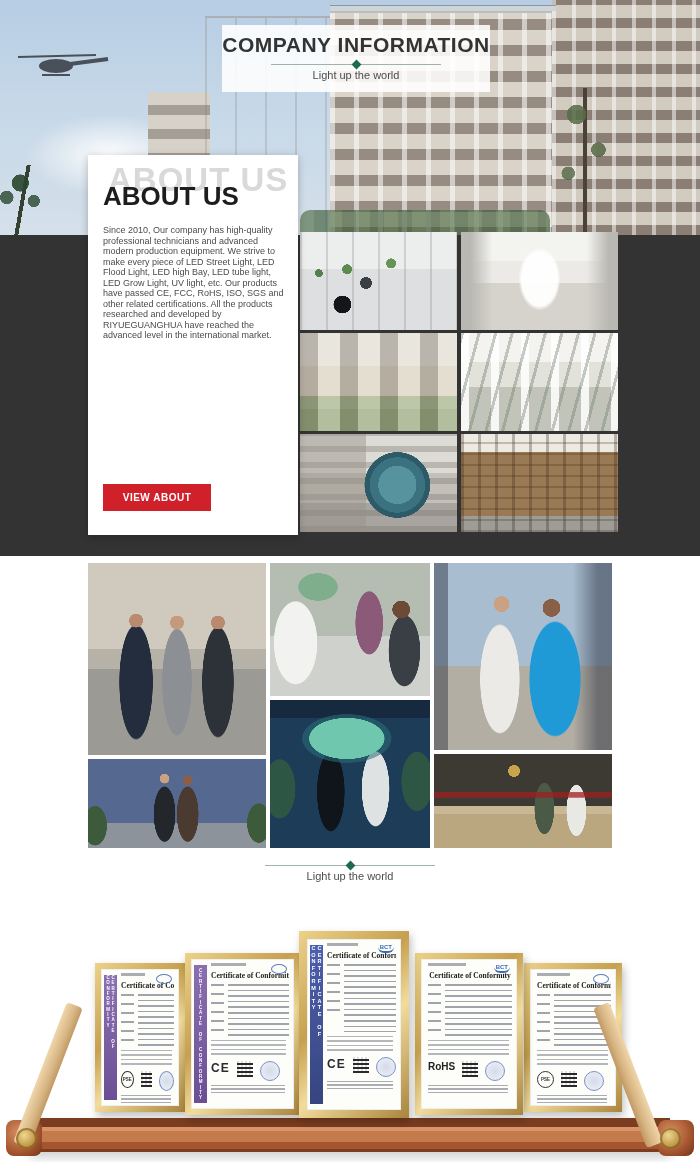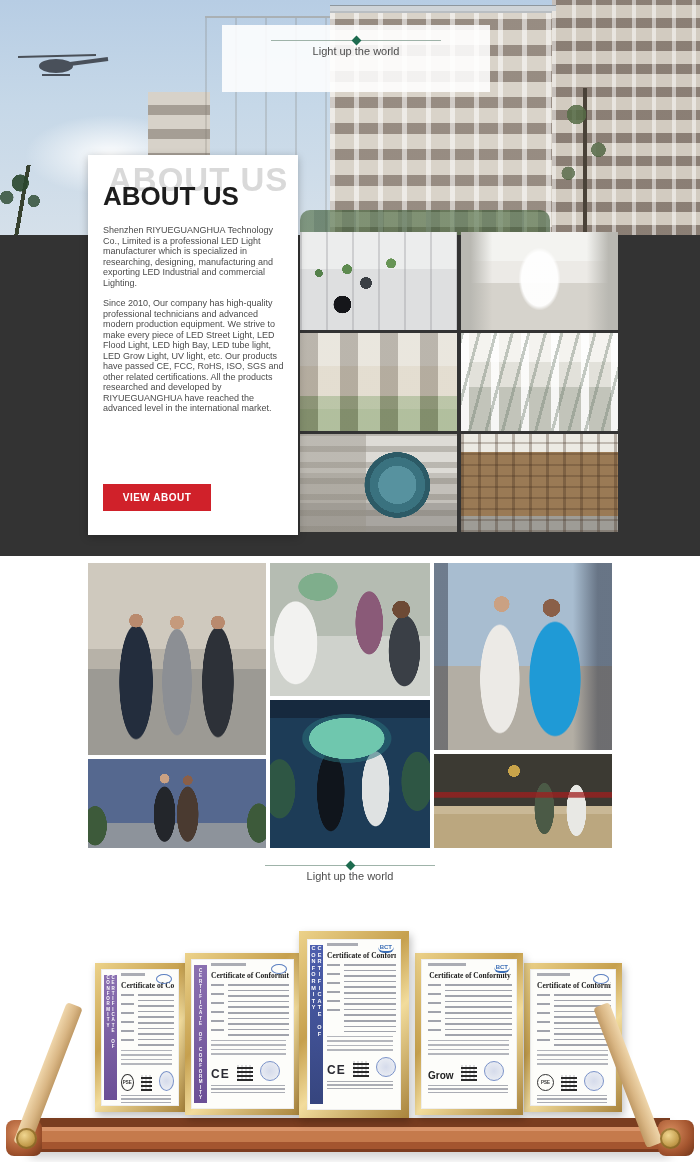--- a/index.html
+++ b/index.html
@@ -181,21 +181,21 @@
   .clogo{position:absolute;right:2px;top:1px;font-size:6px;font-weight:bold;color:#3a6db5;
       border-bottom:2px solid #3a6db5;border-radius:0 0 6px 6px;padding:0 2px 1px 2px;}
   .clogo.oval{width:14px;height:8px;border:1.5px solid #5b7fc0;border-radius:50%;border-bottom:1.5px solid #5b7fc0;
       padding:0;font-size:0;}
   .ctitle{font-family:"Liberation Serif",serif;font-weight:bold;font-size:7.5px;color:#1c1c1c;
       text-align:center;margin:5px 0 4px 0;white-space:nowrap;overflow:hidden;}
   .crows{display:flex;gap:4px;}
   .clabels{width:13px;height:52px;background:repeating-linear-gradient(180deg,rgba(70,75,95,.5) 0 1.6px,transparent 1.6px 9px);}
   .clines{flex:1;height:52px;background:repeating-linear-gradient(180deg,rgba(70,75,95,.5) 0 1.6px,transparent 1.6px 5.6px);}
   .cpara{width:96%;height:15px;margin-top:4px;background:repeating-linear-gradient(180deg,rgba(70,75,95,.4) 0 1.4px,transparent 1.4px 4.4px);}
-  .cmarks{display:flex;align-items:flex-end;gap:7px;margin-top:6px;height:20px;}
+  .cmarks{display:flex;align-items:flex-start;gap:7px;margin-top:6px;height:20px;}
   .ce{font-size:12px;font-weight:bold;color:#2b2b33;letter-spacing:1px;}
   .rohs{font-size:10px;font-weight:bold;color:#222;}
   .pse{width:15px;height:15px;border:1.2px solid #333;border-radius:50%;font-size:4.5px;font-weight:bold;
       color:#333;display:flex;align-items:center;justify-content:center;}
   .qr{width:16px;height:16px;background:
       repeating-linear-gradient(0deg,#2a2a2a 0 2px,rgba(255,255,255,.85) 2px 4px),
       repeating-linear-gradient(90deg,#2a2a2a 0 2px,#fff 2px 4px);}
   .seal{width:18px;height:18px;border-radius:50%;border:1px solid #7b93c9;
       background:radial-gradient(circle,rgba(120,140,200,.30),rgba(120,140,200,.1));}
   .cfoot{width:95%;height:9px;margin-top:4px;background:repeating-linear-gradient(180deg,rgba(70,75,95,.45) 0 1.2px,transparent 1.2px 3.4px);}
@@ -220,31 +220,31 @@
     <div class="bld bld-right"></div>
     <div class="bld railing"></div>
     <div class="bld tree1"></div>
     <div class="bld shrubs"></div>
     <div class="bld palm"></div>
   </div>
 
   <div class="dark-band"></div>
 
   <div class="hero-band">
+    <div class="sec-title">COMPANY INFORMATION</div>
     <div class="divider">
       <span class="diamond"></span>
     </div>
     <div class="sec-sub">Light up the world</div>
   </div>
 
   <div class="about-card">
     <div class="about-wm">ABOUT US</div>
     <div class="about-title">ABOUT US</div>
     <div class="about-text">
-      <p>Shenzhen RIYUEGUANGHUA Technology Co., Limited is a professional LED Light manufacturer which is specialized in researching, designing, manufacturing and exporting LED Industrial and commercial Lighting.</p>
       <p>Since 2010, Our company has high-quality professional technicians and advanced modern production equipment. We strive to make every piece of LED Street Light, LED Flood Light, LED high Bay, LED tube light, LED Grow Light, UV light, etc. Our products have passed CE, FCC, RoHS, ISO, SGS and other related certifications. All the products researched and developed by RIYUEGUANGHUA have reached the advanced level in the international market.</p>
     </div>
     <button class="view-more">VIEW ABOUT</button>
   </div>
 
   <div class="fgrid">
     <div class="ph f1"></div>
     <div class="ph f2"></div>
     <div class="ph f3"></div>
     <div class="ph f4"></div>
@@ -345,21 +345,21 @@
       <div class="cinner">
         <div class="clogo">BCT</div>
         <div class="cref"></div>
         <div class="ctitle">Certificate of Conformity</div>
         <div class="crows">
           <div class="clabels"></div>
           <div class="clines"></div>
         </div>
         <div class="cpara"></div>
         <div class="cmarks">
-          <span class="rohs">Grow</span>
+          <span class="rohs">RoHS</span>
           <span class="qr"></span>
           <span class="seal"></span>
         </div>
         <div class="cfoot"></div>
       </div>
     </div>
   </div>
 
   <div class="cert c5 nobanner">
     <div class="paper">

